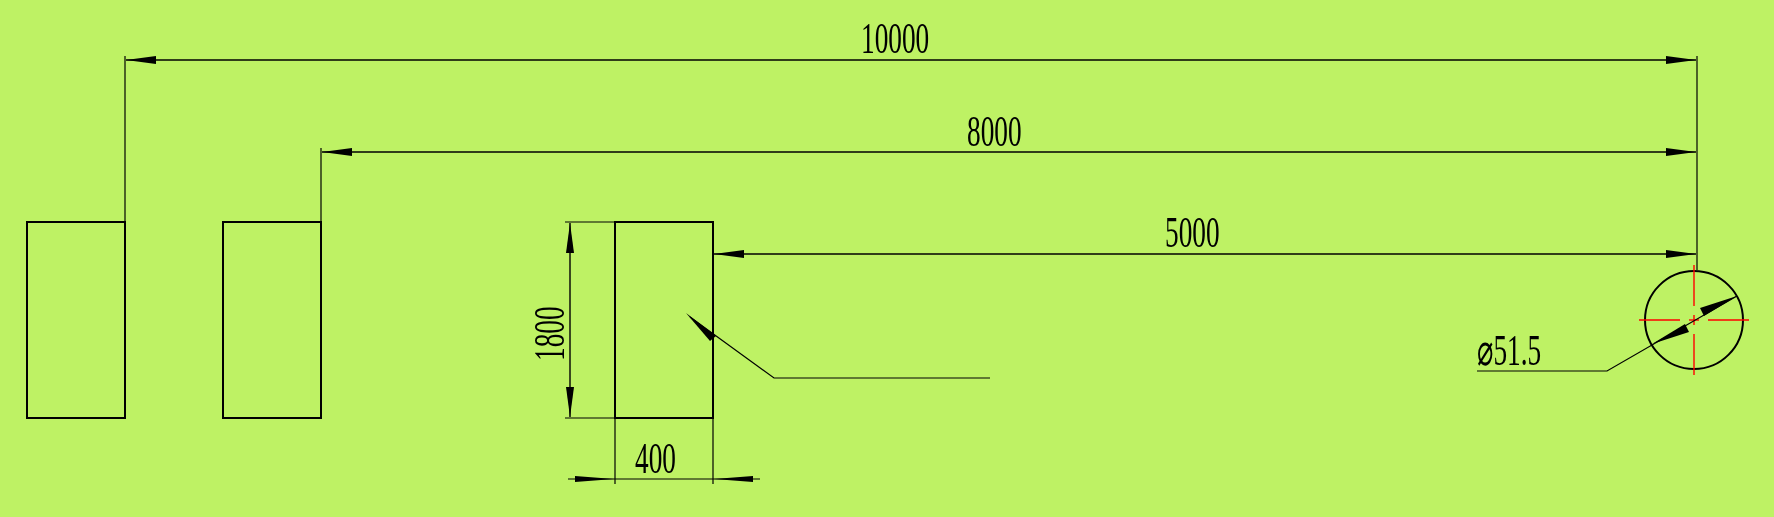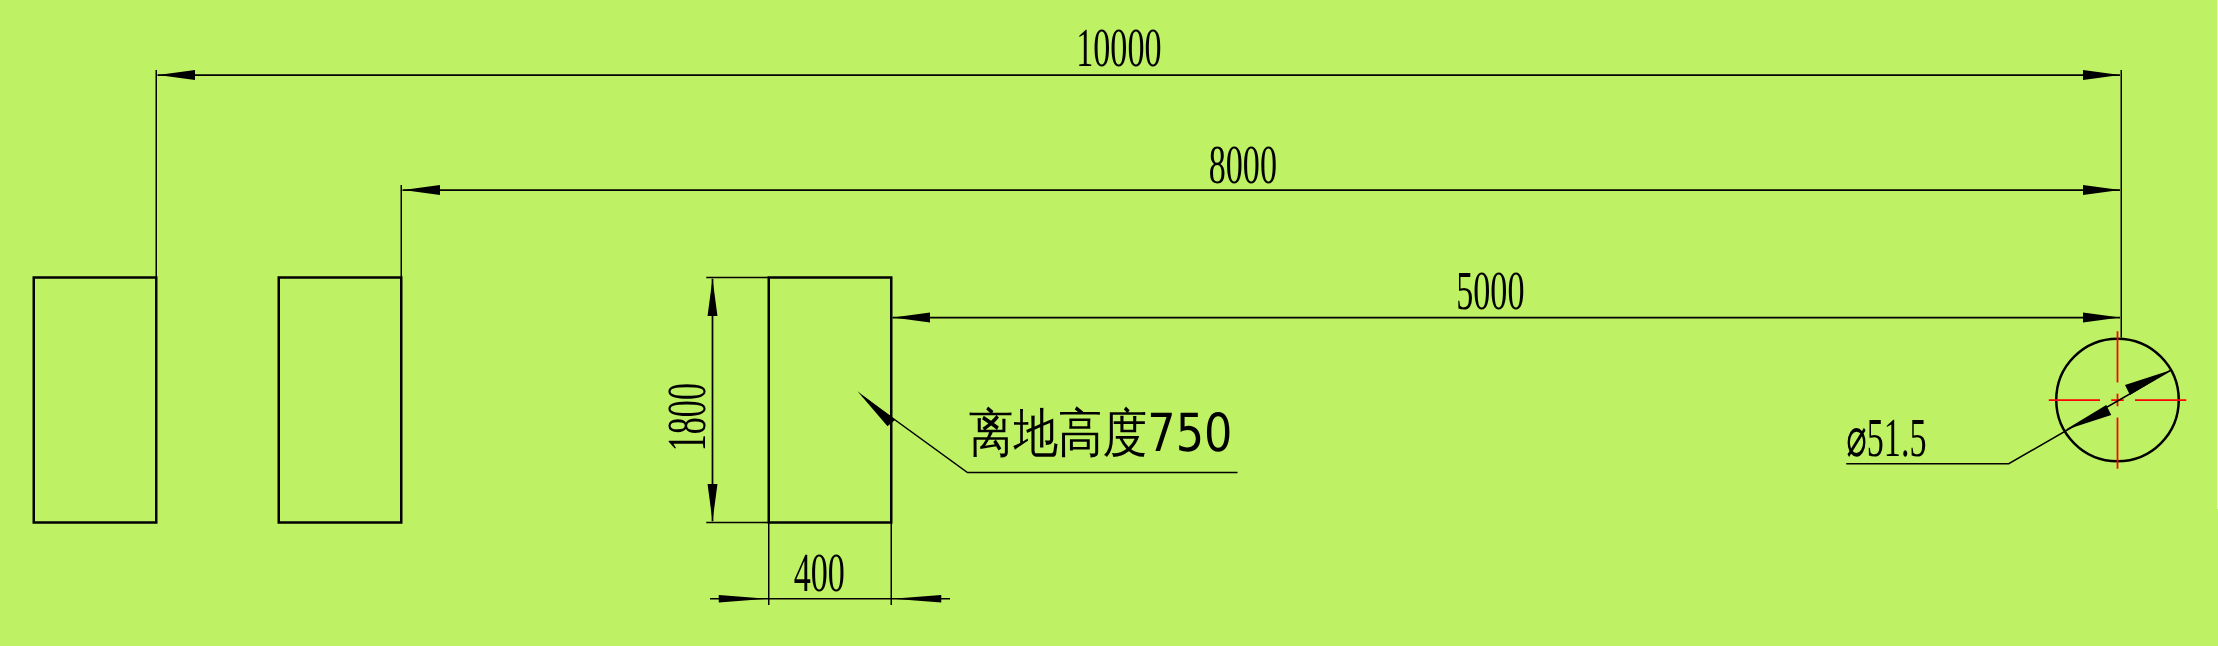--- a/index.html
+++ b/index.html
@@ -62,17 +62,14 @@
     <path d="M1737,296 L1704,316 L1700,308 Z" fill="#000"></path>
     <path d="M1652,344 L1685,324 L1689,332 Z" fill="#000"></path>
   </svg>
 
   <div class="t num" style="left:861px; top:17px;">10000</div>
   <div class="t num" style="left:967px; top:110px;">8000</div>
   <div class="t num" style="left:1165px; top:211px;">5000</div>
   <div class="t" style="left:528px; top:361px; font-size:44px; transform-origin:left top; transform:rotate(-90deg) scaleX(0.62);">1800</div>
   <div class="t num" style="left:635px; top:437px;">400</div>
 
-  <div class="t" style="left:775px; top:326px; font-size:42px;">
-    <span class="cjk" style="display:inline-block; transform-origin:left top; transform:scaleX(0.85);">离地高度750</span>
-  </div>
   <div class="t num" style="left:1477px; top:329px;">⌀51.5</div>
 </div>
 
 </body></html>

